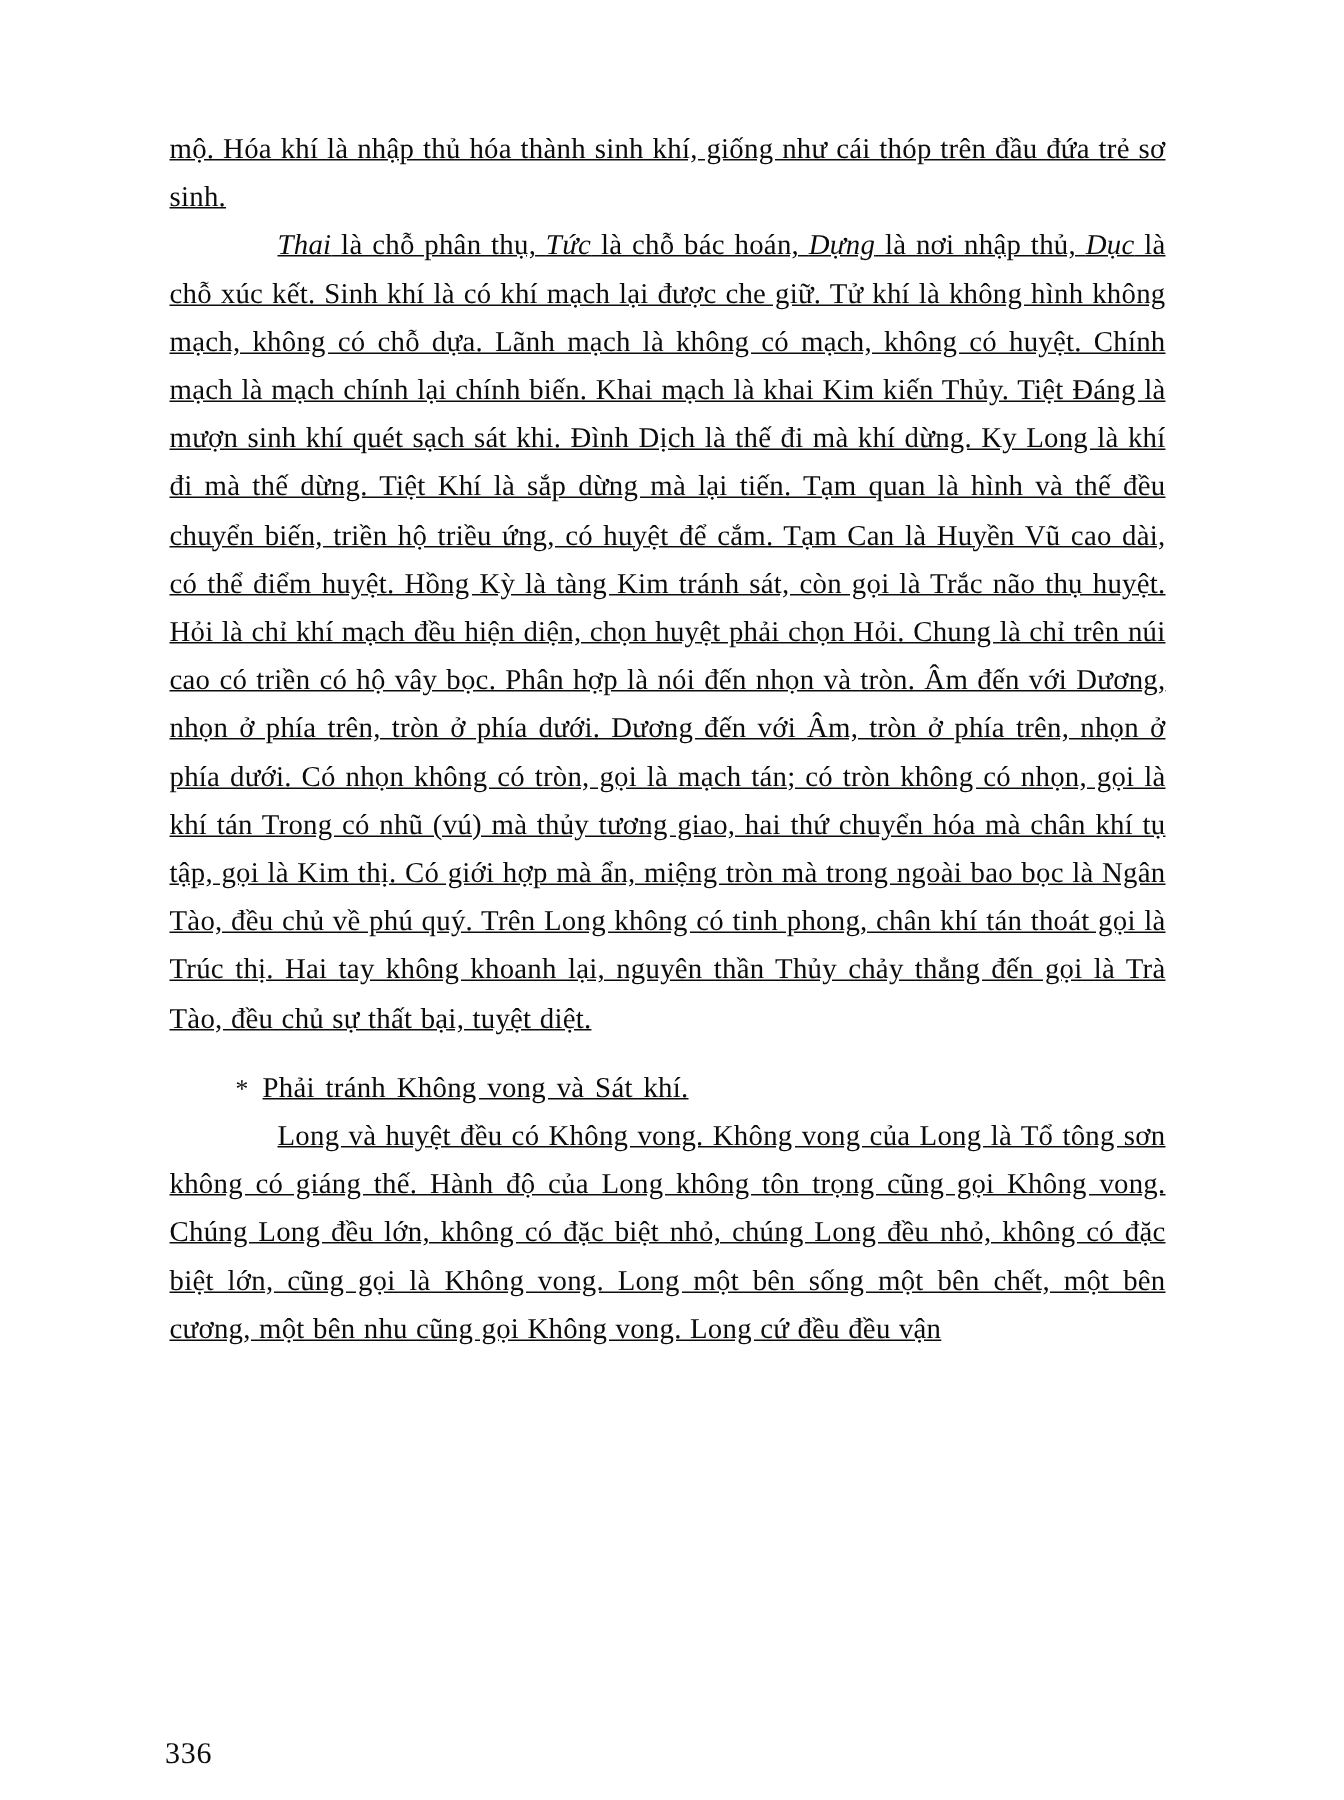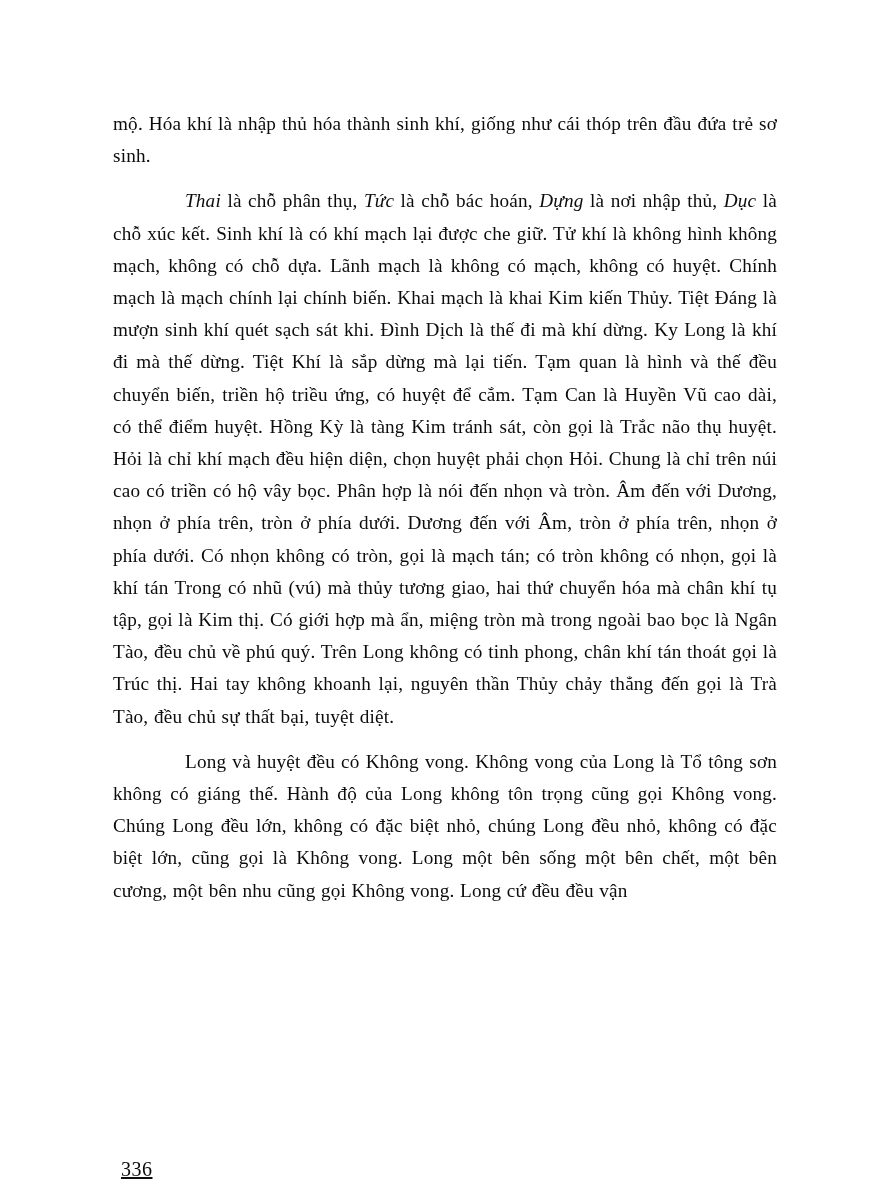--- a/index.html
+++ b/index.html
@@ -17,22 +17,23 @@
     width: 896px;
     height: 1200px;
     margin: 0 auto;
     background: #ffffff;
     overflow: hidden;
     box-sizing: border-box;
   }
   .text-column {
     position: absolute;
     left: 113px;
-    top: 108px;
+    top: 84px;
     width: 664px;
+    text-decoration: underline;
   }
   .para {
     margin: 0;
     font-size: 19.2px;
     line-height: 32.2px;
     text-align: justify;
     text-justify: inter-word;
     letter-spacing: 0.18px;
     word-spacing: 0.6px;
     -webkit-font-smoothing: none;
@@ -42,21 +43,20 @@
     text-indent: 0;
   }
   
   .para.indent {
     text-indent: 72px;
   }
   .para + .para {
     margin-top: 0;
   }
   .para.gap-before {
-    margin-top: 13px;
   }
   
   .bullet-line {
     margin: 0;
     margin-top: 14px;
     font-size: 19.2px;
     line-height: 32.2px;
     text-align: left;
     text-indent: 0;
     padding-left: 44px;
@@ -70,44 +70,44 @@
     font-size: 17px;
   }
   .bullet-text {
     word-spacing: 2.2px;
   }
   em.term {
     font-style: italic;
   }
   .page-number {
     position: absolute;
-    left: 121px;
+    left: 110px;
     top: 1157px;
     font-size: 20px;
     line-height: 24px;
     letter-spacing: 0.5px;
-    text-decoration: underline;
   }
   
   .text-column, .page-number {
     text-rendering: optimizeLegibility;
   }
 </style>
 </head>
 <body>
 
 <div class="page">
 
   <div class="text-column">
 
     <p class="para cont">mộ. Hóa khí là nhập thủ hóa thành sinh khí, giống như cái thóp trên đầu đứa trẻ sơ sinh.</p>
 
     <p class="para indent gap-before"><em class="term">Thai</em><span> là chỗ phân thụ, </span><em class="term">Tức</em><span> là chỗ bác hoán, </span><em class="term">Dựng</em><span> là nơi nhập thủ, </span><em class="term">Dục</em><span> là chỗ xúc kết. Sinh khí là có khí mạch lại được che giữ. Tử khí là không hình không mạch, không có chỗ dựa. Lãnh mạch là không có mạch, không có huyệt. Chính mạch là mạch chính lại chính biến. Khai mạch là khai Kim kiến Thủy. Tiệt Đáng là mượn sinh khí quét sạch sát khi. Đình Dịch là thế đi mà khí dừng. Ky Long là khí đi mà thế dừng. Tiệt Khí là sắp dừng mà lại tiến. Tạm quan là hình và thế đều chuyển biến, triền hộ triều ứng, có huyệt để cắm. Tạm Can là Huyền Vũ cao dài, có thể điểm huyệt. Hồng Kỳ là tàng Kim tránh sát, còn gọi là Trắc não thụ huyệt. Hỏi là chỉ khí mạch đều hiện diện, chọn huyệt phải chọn Hỏi. Chung là chỉ trên núi cao có triền có hộ vây bọc. Phân hợp là nói đến nhọn và tròn. Âm đến với Dương, nhọn ở phía trên, tròn ở phía dưới. Dương đến với Âm, tròn ở phía trên, nhọn ở phía dưới. Có nhọn không có tròn, gọi là mạch tán; có tròn không có nhọn, gọi là khí tán  Trong có nhũ (vú) mà thủy tương giao, hai thứ chuyển hóa mà chân khí tụ tập, gọi là Kim thị. Có giới hợp mà ẩn, miệng tròn mà trong ngoài bao bọc là Ngân Tào, đều chủ về phú quý. Trên Long không có tinh phong, chân khí tán thoát gọi là Trúc thị. Hai tay không khoanh lại, nguyên thần Thủy chảy thẳng đến gọi là Trà Tào, đều chủ sự thất bại, tuyệt diệt.</span></p>
 
 
+    <p class="bullet-line"><span class="bullet-star">*</span><span class="bullet-text">Phải tránh Không vong và Sát khí.</span></p>
 
     <p class="para indent gap-before">Long và huyệt đều có Không vong. Không vong của Long là Tổ tông sơn không có giáng thế. Hành độ của Long không tôn trọng cũng gọi Không vong. Chúng Long đều lớn, không có đặc biệt nhỏ, chúng Long đều nhỏ, không có đặc biệt lớn, cũng gọi là Không vong. Long một bên sống một bên chết, một bên cương, một bên nhu cũng gọi Không vong. Long cứ đều đều vận</p>
 
   </div>
 
   <div class="page-number">336</div>
 
 </div>
 
 </body></html>

